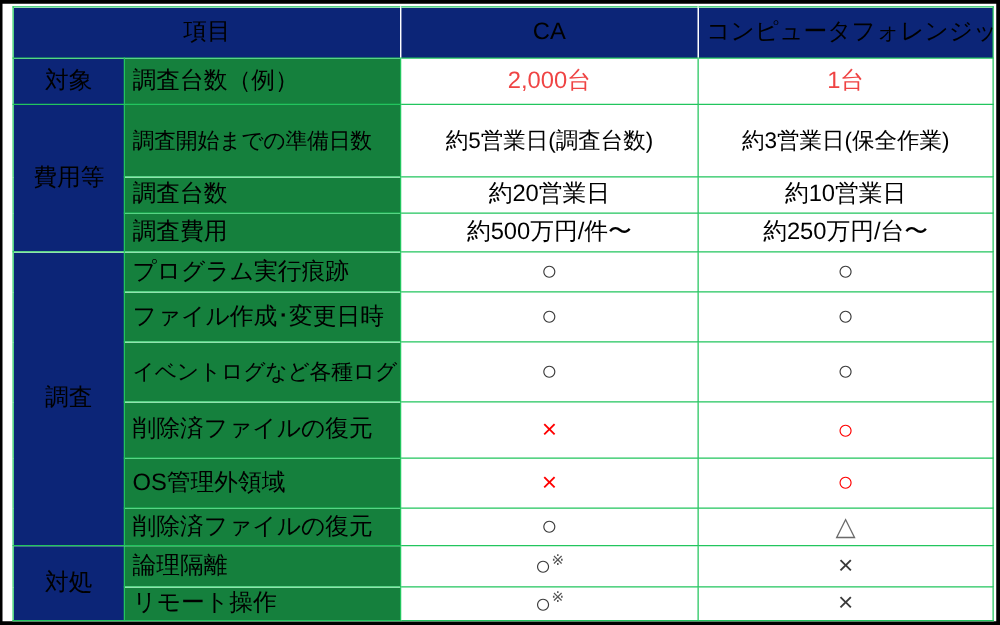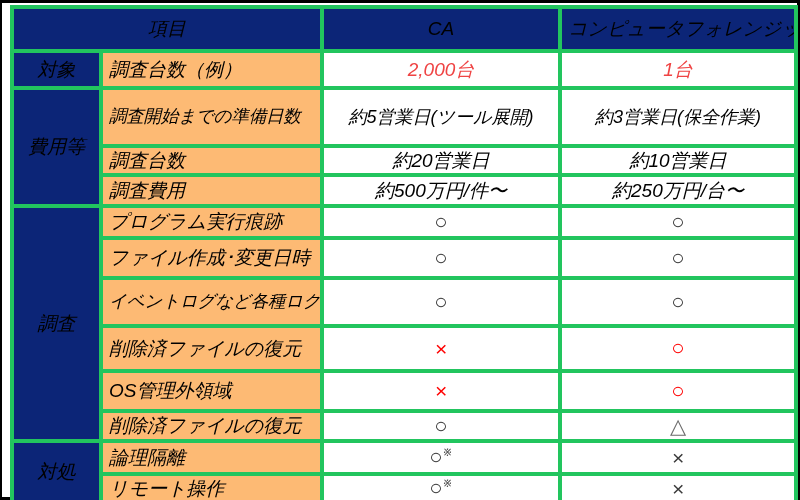--- a/index.html
+++ b/index.html
@@ -30,29 +30,28 @@
     position: absolute;
     left: 8px;
     top: 2px;
     width: 784px;
     border-collapse: collapse;
     table-layout: fixed;
     background: #ffffff;
   }
 
   table.cmp td {
-    border: 4px solid #22c55e;
+    border: 1px solid #22c55e;
     padding: 0 6px;
     vertical-align: middle;
     font-size: 19px;
     color: #000000;
     line-height: 1.12;
     white-space: nowrap;
     overflow: hidden;
-    font-style: italic;
   }
 
   
   col.c-group { width: 89px; }
   col.c-item  { width: 221px; }
   col.c-ca    { width: 238px; }
   col.c-cf    { width: 236px; }
 
   
   .hdr td {
@@ -71,21 +70,21 @@
     background: #0C2577;
     color: #ffffff;
     text-align: center;
     font-size: 20px;
     border: 1px solid #0C2577;
     border-top: 1px solid #ffffff;
   }
 
   
   td.item {
-    background: #fdba74;
+    background: #15803d;
     color: #000000;
     text-align: left;
     font-size: 19px;
   }
   td.item.sm { font-size: 17.5px; letter-spacing: -0.2px; }
 
   
   td.val {
     background: #ffffff;
     text-align: center;
@@ -143,21 +142,21 @@
       <tr class="r-1">
         <td class="grp">対象</td>
         <td class="item">調査台数（例）</td>
         <td class="val red">2,000台</td>
         <td class="val red">1台</td>
       </tr>
 
       <tr class="r-2">
         <td class="grp" rowspan="3">費用等</td>
         <td class="item sm">調査開始までの準備日数</td>
-        <td class="val sm">約5営業日(ツール展開)</td>
+        <td class="val sm">約5営業日(調査台数)</td>
         <td class="val sm">約3営業日(保全作業)</td>
       </tr>
       <tr class="r-3">
         <td class="item">調査台数</td>
         <td class="val">約20営業日</td>
         <td class="val">約10営業日</td>
       </tr>
       <tr class="r-4">
         <td class="item">調査費用</td>
         <td class="val">約500万円/件〜</td>

